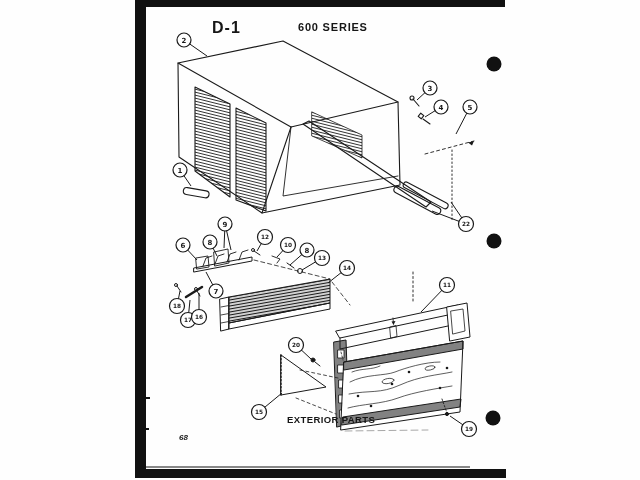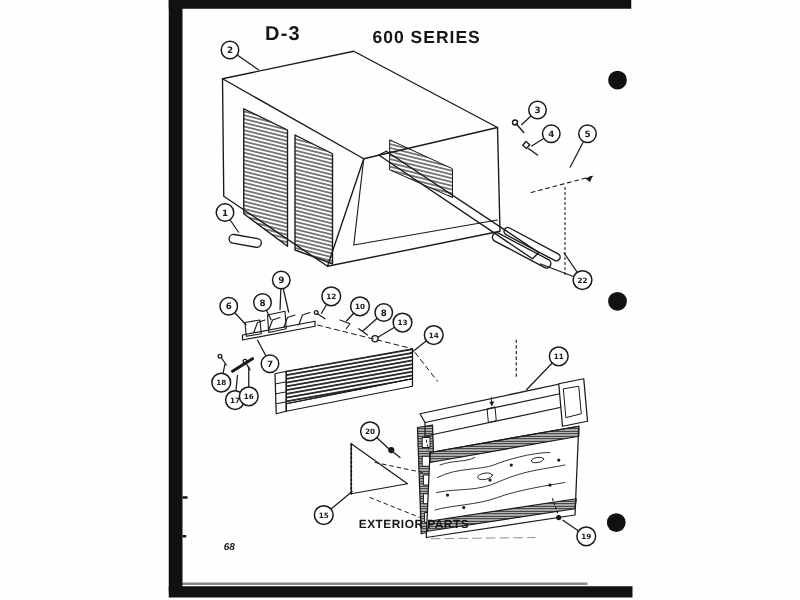--- a/index.html
+++ b/index.html
@@ -3,21 +3,21 @@
 <meta charset="utf-8">
 <style>
   html,body{margin:0;padding:0;background:#ffffff;}
   .canvas{
     position:relative;width:640px;height:480px;background:#fefefe;overflow:hidden;
     font-family:"Liberation Sans", sans-serif;color:#1a1a1a;
   }
   svg{position:absolute;left:0;top:0;}
   .txt{position:absolute;white-space:nowrap;color:#161616;}
   .title{left:212px;top:19px;font-size:16px;font-weight:700;letter-spacing:1px;}
-  .series{left:298px;top:21px;font-size:14px;font-weight:700;letter-spacing:.8px;}
+  .series{left:298px;top:21px;font-size:11px;font-weight:700;letter-spacing:.8px;}
   .footer-title{left:287px;top:414px;font-size:9.5px;font-weight:700;letter-spacing:.4px;}
   .page-number{left:179px;top:433px;font-size:8px;font-weight:700;font-style:italic;}
   .callout-circle{fill:#ffffff;stroke:#1a1a1a;stroke-width:1.2;}
   .callout-num{fill:#1a1a1a;font-weight:700;text-anchor:middle;font-family:"DejaVu Sans",sans-serif;}
   .leader{stroke:#1a1a1a;stroke-width:1;}
 </style>
 </head>
 <body>
 
 <div class="canvas">
@@ -260,17 +260,17 @@
           <text x="447" y="287.2" font-size="5.8" class="callout-num">11</text>
         </g>
         <g>
           <line x1="469" y1="429" x2="450" y2="416" class="leader"></line>
           <circle cx="469" cy="429" r="7.5" class="callout-circle"></circle>
           <text x="469" y="431.2" font-size="5.8" class="callout-num">19</text>
         </g>
       </g>
   </svg>
 
-  <div class="txt title">D-3</div>
+  <div class="txt title">D-1</div>
   <div class="txt series">600 SERIES</div>
   <div class="txt footer-title">EXTERIOR PARTS</div>
   <div class="txt page-number">68</div>
 </div>
 
 </body></html>

